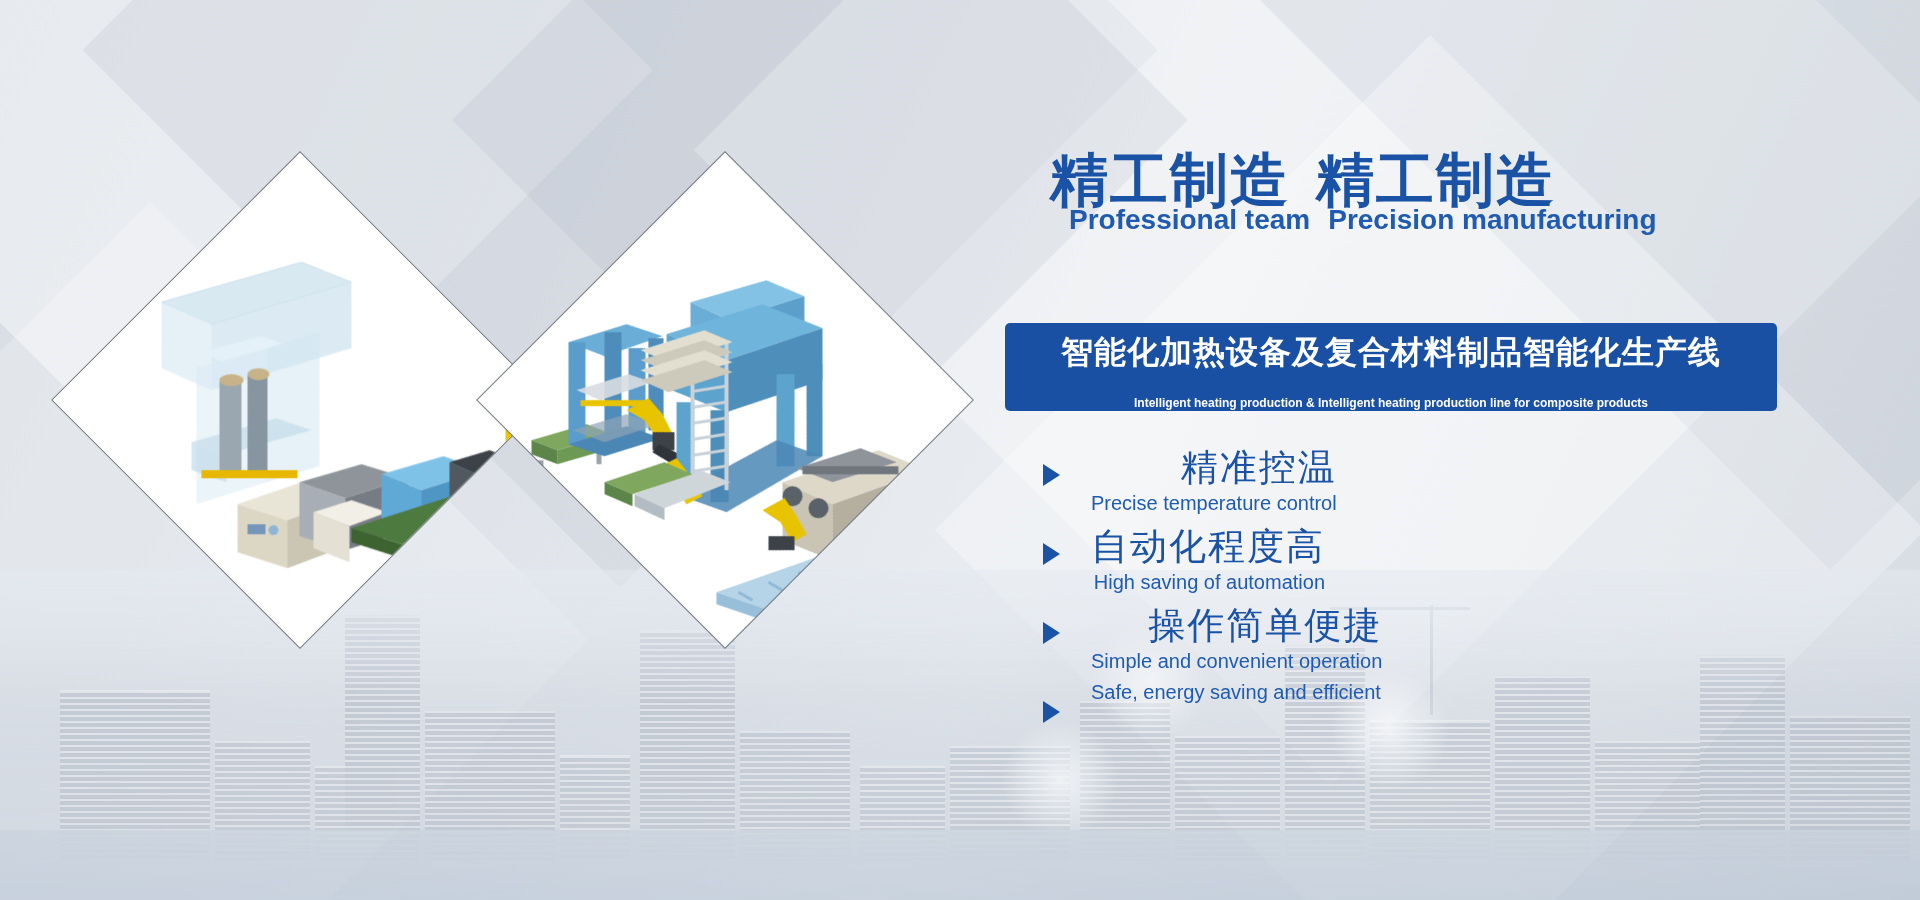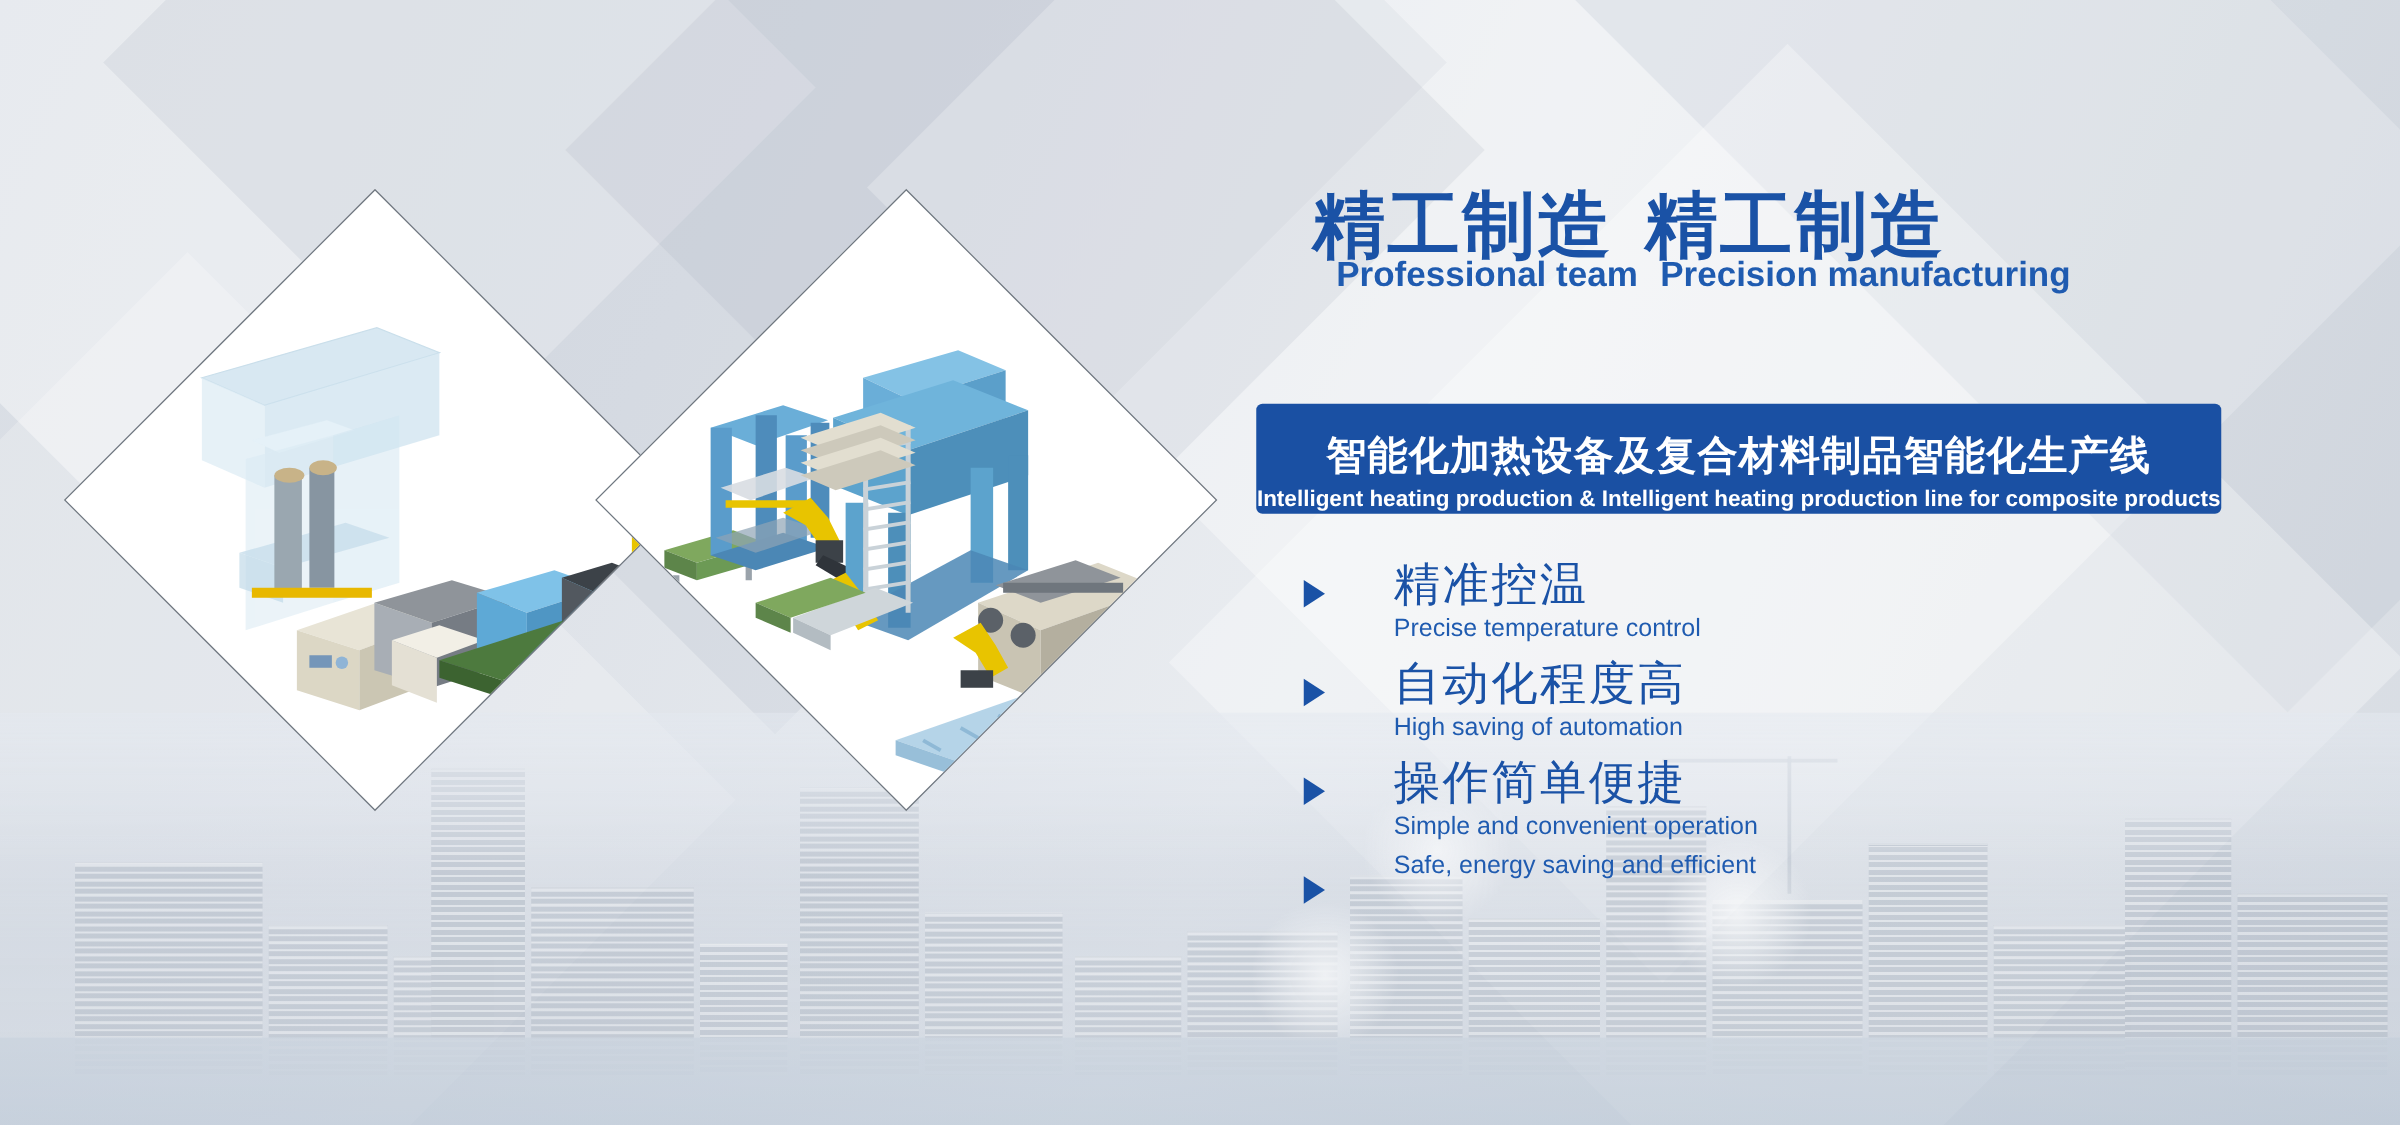--- a/index.html
+++ b/index.html
@@ -158,36 +158,37 @@
   }
   .headline-en .gap { display: inline-block; width: 18px; }
 
   .bluebar {
     position: absolute;
     left: 0; top: 323px;
     width: 772px; height: 88px;
     background: #1a50a3;
     border-radius: 5px;
     color: #ffffff;
-    padding-top: 19px;
+    padding-top: 7px;
   }
   .bluebar-cn {
     text-align: center;
     font-size: 32px;
     font-weight: bold;
     letter-spacing: 1px;
     line-height: 44px;
     white-space: nowrap;
   }
   .bluebar-en {
     text-align: center;
-    font-size: 18px;
+    font-size: 12px;
     font-weight: bold;
     line-height: 26px;
     white-space: nowrap;
+    margin-top: 16px;
   }
 
   .features {
     position: absolute;
     left: 18px; top: 448px;
     width: 620px;
   }
   .feature {
     position: relative;
     height: 79px;
@@ -196,22 +197,21 @@
     position: absolute;
     left: 20px; top: 16px;
     width: 0; height: 0;
     border-left: 17px solid #1a52a6;
     border-top: 11px solid transparent;
     border-bottom: 11px solid transparent;
   }
   .feature-text {
     position: absolute;
     left: 68px; top: -4px;
-    text-align: left;
-    margin-left: 24px;
+    text-align: right;
   }
   .feature-cn {
     color: #1a52a6;
     font-size: 37px;
     letter-spacing: 2px;
     line-height: 48px;
     white-space: nowrap;
   }
   .feature-en {
     color: #1f5bb0;

